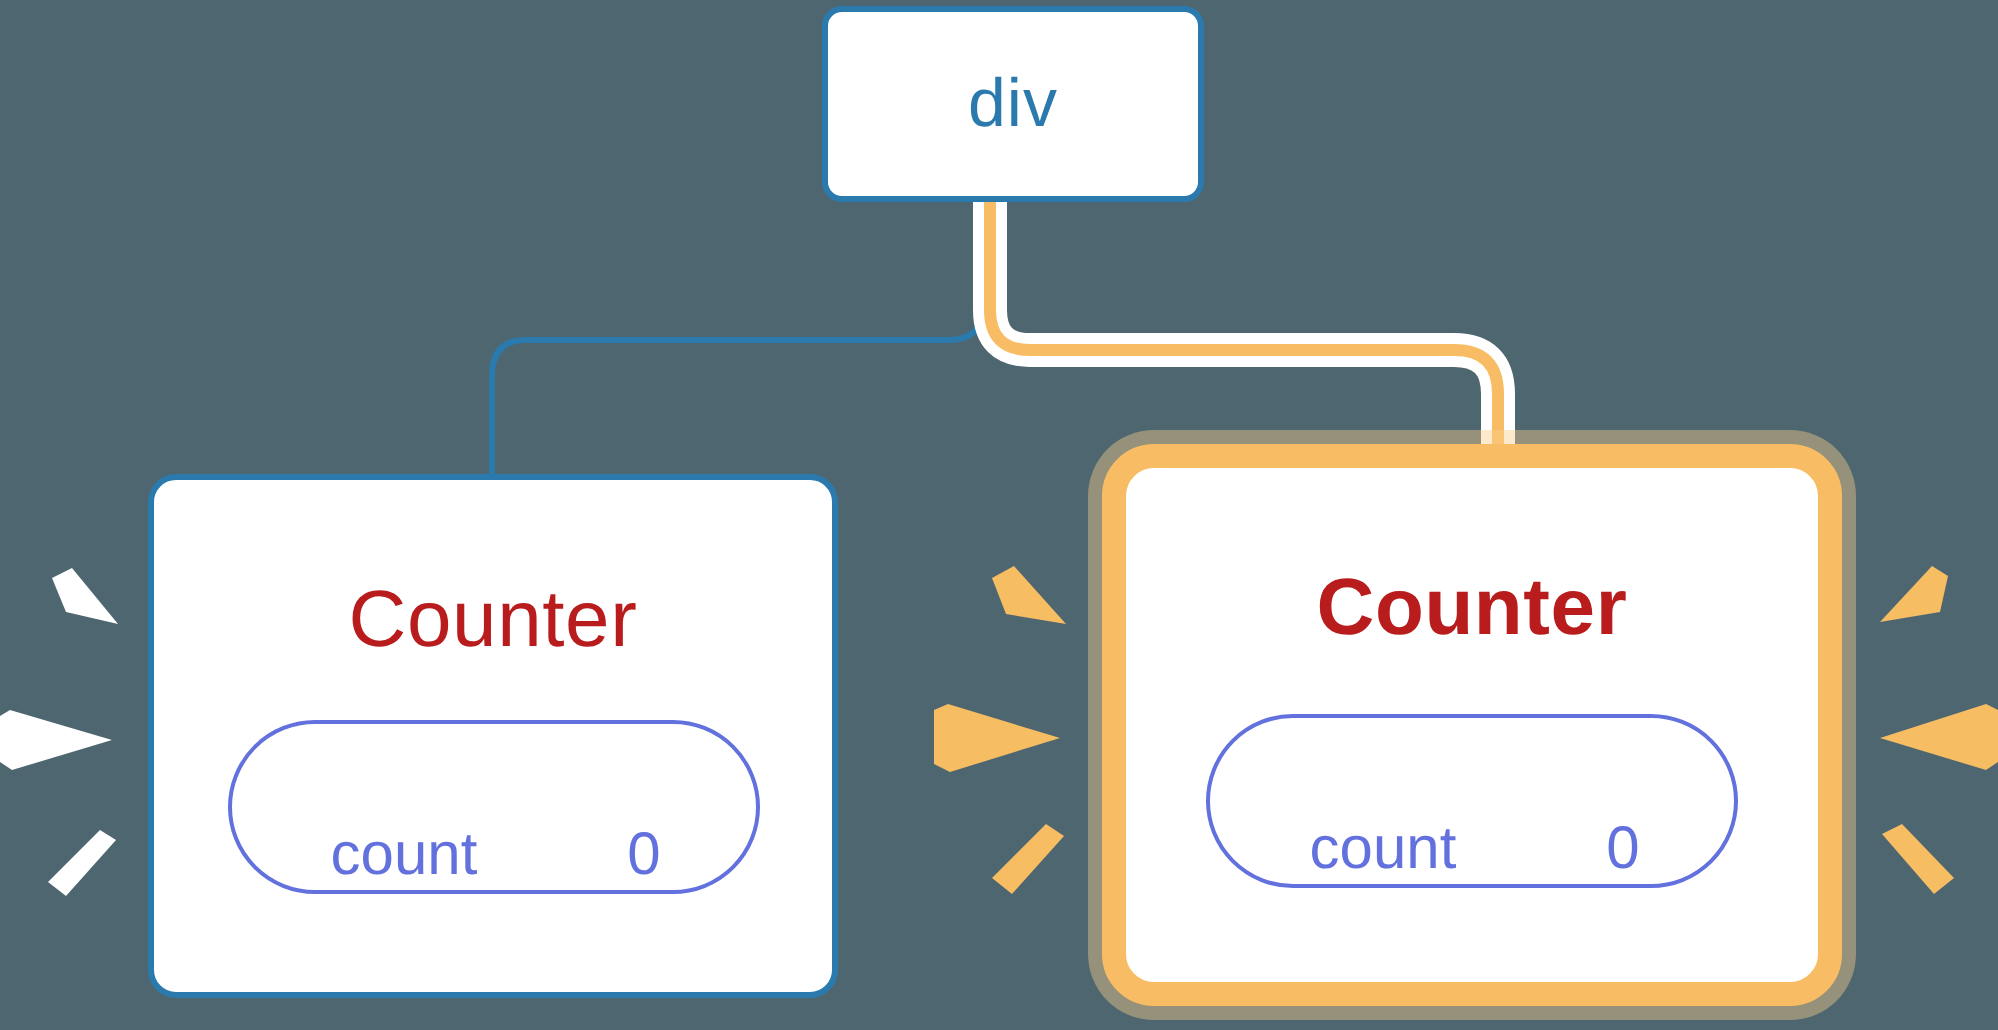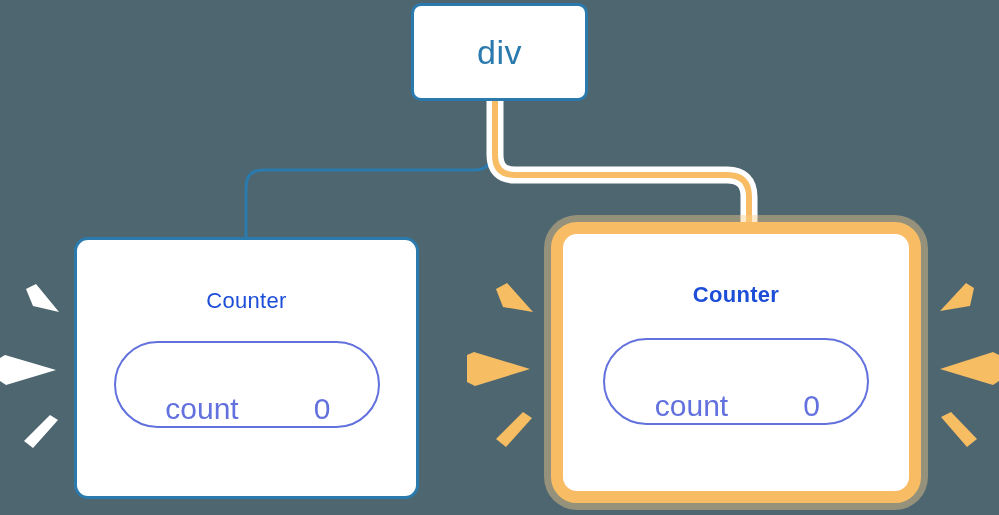--- a/index.html
+++ b/index.html
@@ -34,21 +34,21 @@
     width: 999px;
     height: 515px;
     pointer-events: none;
   }
 
   
   .node-div {
     position: absolute;
     left: 411px;
     top: 3px;
-    width: 177px;
+    width: 191px;
     height: 98px;
     background: #ffffff;
     border: 3px solid #2b7aad;
     border-radius: 10px;
     box-sizing: border-box;
     display: flex;
     align-items: center;
     justify-content: center;
     z-index: 5;
   }
@@ -80,22 +80,22 @@
   .node-counter.highlighted {
     left: 551px;
     top: 222px;
     width: 370px;
     height: 281px;
     border: 12px solid #f8bd64;
     border-radius: 26px;
     box-shadow: 0 0 0 7px rgba(250, 205, 135, 0.42);
   }
   .node-counter .counter-title {
-    font-size: 22px;
-    color: #1d4ed8;
+    font-size: 40px;
+    color: #b91c1c;
     letter-spacing: 0.3px;
   }
   .node-counter.plain .counter-title {
     font-weight: 400;
     margin-top: 48px;
   }
   .node-counter.highlighted .counter-title {
     font-weight: 700;
     margin-top: 48px;
   }

